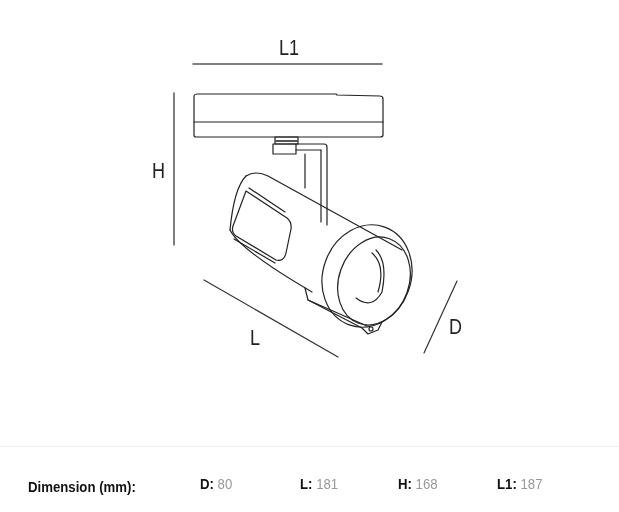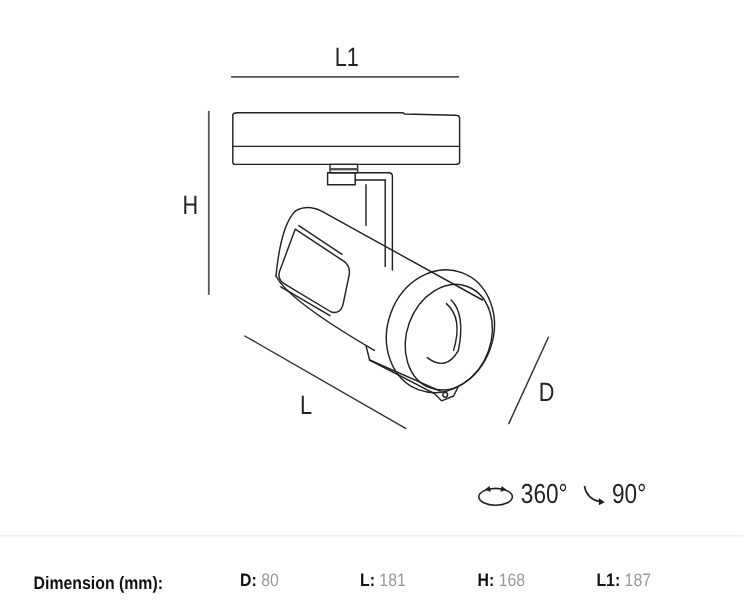--- a/index.html
+++ b/index.html
@@ -56,33 +56,20 @@
       <path d="M308 300 L367 326"></path>
       <circle cx="371" cy="329" r="2"></circle>
     </g>
   </svg>
 
   <span class="lbl" style="left:279px;top:35px;">L1</span>
   <span class="lbl" style="left:152px;top:158px;">H</span>
   <span class="lbl" style="left:250px;top:325px;">L</span>
   <span class="lbl" style="left:449px;top:314px;">D</span>
 
-  <div class="rot">
-    <svg width="34" height="22" viewBox="0 0 34 22">
-      <ellipse cx="17" cy="13" rx="14" ry="7" fill="none" stroke="#222" stroke-width="1.3"></ellipse>
-      <path d="M8 7 L12 4 L13 9 Z" fill="#222"></path>
-      <path d="M26 7 L22 4 L21 9 Z" fill="#222"></path>
-    </svg>
-    <span class="rot-text" style="width:46px;">360°</span>
-    <svg width="22" height="22" viewBox="0 0 22 22">
-      <path d="M3 4 Q5 15 16 17" fill="none" stroke="#222" stroke-width="1.3"></path>
-      <path d="M15 14 L20 17.5 L15 20 Z" fill="#222"></path>
-    </svg>
-    <span class="rot-text">90°</span>
-  </div>
 </div>
 
 <div class="divider"></div>
 
 <div class="dims">
   <span class="dims-title">Dimension (mm):</span>
   <span class="dim" style="left:200px;">
     <span class="k">D</span><span class="k">: </span><span class="v">80</span>
   </span>
   <span class="dim" style="left:300px;">

